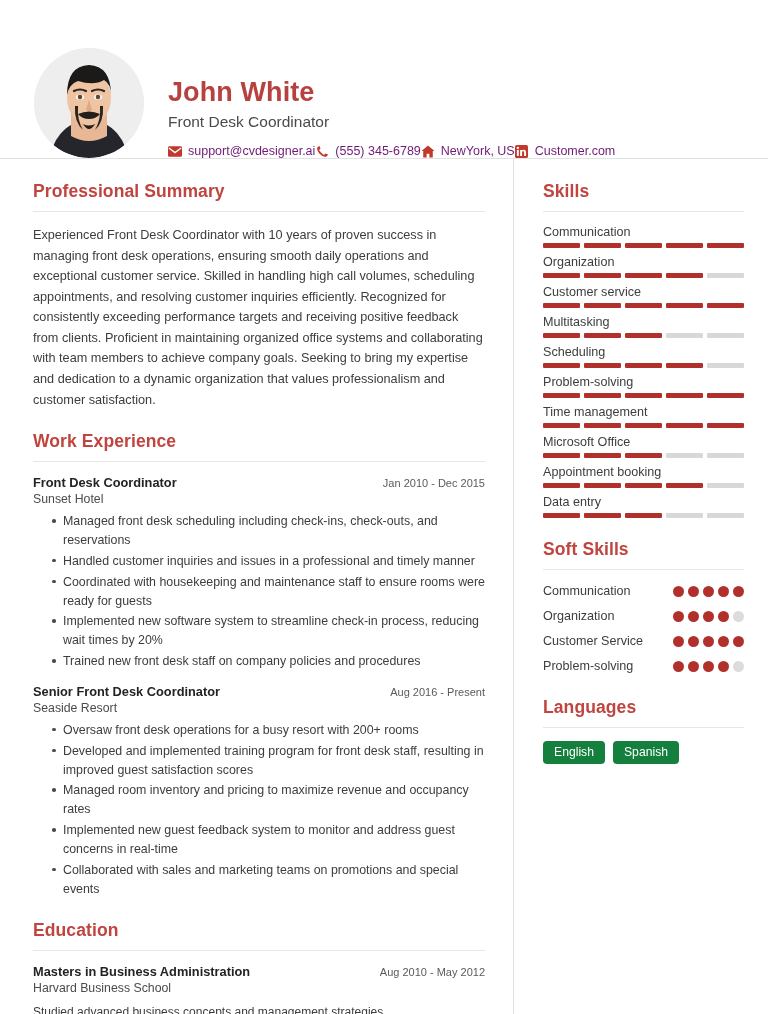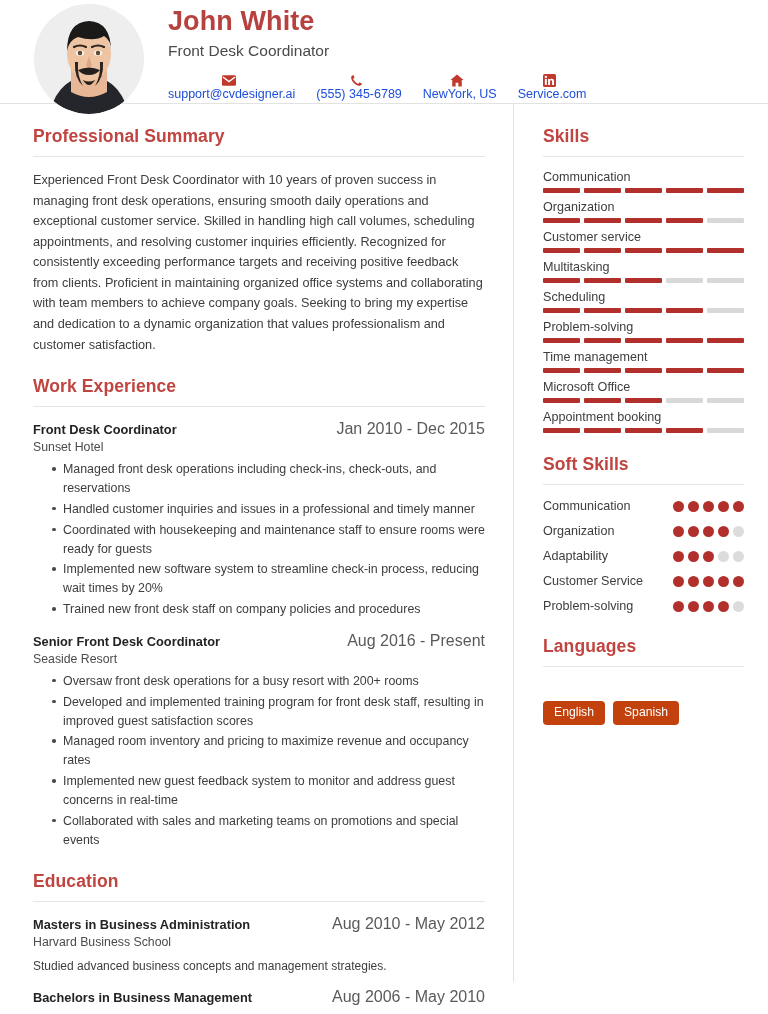--- a/index.html
+++ b/index.html
@@ -8,24 +8,24 @@
     height: 1014px;
     background: #ffffff;
     font-family: "Liberation Sans", sans-serif;
     color: #3b3b3b;
     overflow: hidden;
   }
   .page { width: 768px; height: 1014px; position: relative; background:#fff; }
 
   
   .header {
-    height: 104px;
+    height: 159px;
     display: flex;
-    align-items: flex-start;
-    padding: 4px 30px 0 34px;
+    align-items: flex-end;
+    padding: 16px 30px 0 34px;
     border-bottom: 1px solid #e2e2e2;
   }
   .avatar {
     width: 110px; height: 110px;
     border-radius: 50%;
     background: #efefef;
     flex: 0 0 110px;
     overflow: hidden;
     position: relative;
     margin-right: 24px;
@@ -49,24 +49,22 @@
   .contacts {
     display: flex;
     align-items: center;
     margin-top: 13px;
     flex-wrap: wrap;
   }
   .contact {
     display: flex;
     align-items: center;
     font-size: 12.5px;
-    color: #1d4ed8;
-    margin-right: 21px;
+    color: #701a75;
     white-space: nowrap;
-    flex-direction: column;
   }
   .contact .ci {
     width: 14px; height: 14px;
     margin-right: 6px;
     display: inline-flex;
     align-items: center;
     justify-content: center;
     color: #c0392b;
     flex: 0 0 14px;
   }
@@ -109,21 +107,21 @@
     display: flex;
     align-items: baseline;
     justify-content: space-between;
   }
   .entry-role {
     font-size: 12.8px;
     font-weight: bold;
     color: #232323;
   }
   .entry-date {
-    font-size: 16px;
+    font-size: 11px;
     color: #5a5a5a;
     white-space: nowrap;
     padding-left: 10px;
   }
   .entry-org {
     font-size: 12.3px;
     color: #4b4b4b;
     margin-top: 2px;
   }
   .entry-desc {
@@ -190,27 +188,26 @@
   .dot {
     width: 11px; height: 11px;
     border-radius: 50%;
     background: #dcdcdc;
   }
   .dot.on { background: #b2302c; }
 
   
   .lang-wrap { display: flex; gap: 8px; flex-wrap: wrap; }
   .lang-chip {
-    background: #c2410c;
+    background: #15803d;
     color: #fff;
     font-size: 12.2px;
     padding: 5px 11px 6px;
     border-radius: 4px;
     line-height: 1;
-    margin-top: 21px;
   }
 </style>
 </head>
 <body>
 
 <div class="page">
 
   <div class="header">
     <div class="avatar">
       <svg viewBox="0 0 110 110" xmlns="http://www.w3.org/2000/svg">
@@ -275,21 +272,21 @@
 
         <div class="contact">
           <span class="ci">
             <svg width="13" height="13" viewBox="0 0 16 16">
                 <rect width="16" height="16" rx="2" fill="#c0392b"></rect>
                 <rect x="2.3" y="6" width="2.4" height="7.4" fill="#fff"></rect>
                 <circle cx="3.5" cy="3.5" r="1.45" fill="#fff"></circle>
                 <path d="M6.3 13.4 L6.3 6 L8.6 6 L8.6 7 C9.1 6.1 10 5.8 10.9 5.8 C12.4 5.8 13.6 6.8 13.6 8.9 L13.6 13.4 L11.2 13.4 L11.2 9.4 C11.2 8.4 10.8 7.8 10 7.8 C9.2 7.8 8.7 8.4 8.7 9.4 L8.7 13.4 Z" fill="#fff"></path>
               </svg>
           </span>
-          <span>Service.com</span>
+          <span>Customer.com</span>
         </div>
       </div>
     </div>
   </div>
 
   <div class="body-wrap">
 
     <div class="col-main">
 
       <div class="sec">
@@ -300,21 +297,21 @@
       <div class="sec">
         <div class="sec-title">Work Experience</div>
 
         <div class="entry">
           <div class="entry-head">
             <span class="entry-role">Front Desk Coordinator</span>
             <span class="entry-date">Jan 2010 - Dec 2015</span>
           </div>
           <div class="entry-org">Sunset Hotel</div>
           <ul class="bullets">
-            <li>Managed front desk operations including check-ins, check-outs, and reservations</li>
+            <li>Managed front desk scheduling including check-ins, check-outs, and reservations</li>
             <li>Handled customer inquiries and issues in a professional and timely manner</li>
             <li>Coordinated with housekeeping and maintenance staff to ensure rooms were ready for guests</li>
             <li>Implemented new software system to streamline check-in process, reducing wait times by 20%</li>
             <li>Trained new front desk staff on company policies and procedures</li>
           </ul>
         </div>
 
         <div class="entry">
           <div class="entry-head">
             <span class="entry-role">Senior Front Desk Coordinator</span>
@@ -442,20 +439,30 @@
             <div class="skill-row">
               <div class="skill-name">Appointment booking</div>
               <div class="skill-bar">
                 <div class="seg on"></div>
                 <div class="seg on"></div>
                 <div class="seg on"></div>
                 <div class="seg on"></div>
                 <div class="seg"></div>
               </div>
             </div>
+            <div class="skill-row">
+              <div class="skill-name">Data entry</div>
+              <div class="skill-bar">
+                <div class="seg on"></div>
+                <div class="seg on"></div>
+                <div class="seg on"></div>
+                <div class="seg"></div>
+                <div class="seg"></div>
+              </div>
+            </div>
           </div>
       </div>
 
       <div class="sec">
         <div class="sec-title">Soft Skills</div>
         <div id="soft-list">
             <div class="soft-row">
               <div class="soft-name">Communication</div>
               <div class="dots">
                 <div class="dot on"></div>
@@ -469,30 +476,20 @@
               <div class="soft-name">Organization</div>
               <div class="dots">
                 <div class="dot on"></div>
                 <div class="dot on"></div>
                 <div class="dot on"></div>
                 <div class="dot on"></div>
                 <div class="dot"></div>
               </div>
             </div>
             <div class="soft-row">
-              <div class="soft-name">Adaptability</div>
-              <div class="dots">
-                <div class="dot on"></div>
-                <div class="dot on"></div>
-                <div class="dot on"></div>
-                <div class="dot"></div>
-                <div class="dot"></div>
-              </div>
-            </div>
-            <div class="soft-row">
               <div class="soft-name">Customer Service</div>
               <div class="dots">
                 <div class="dot on"></div>
                 <div class="dot on"></div>
                 <div class="dot on"></div>
                 <div class="dot on"></div>
                 <div class="dot on"></div>
               </div>
             </div>
             <div class="soft-row">

